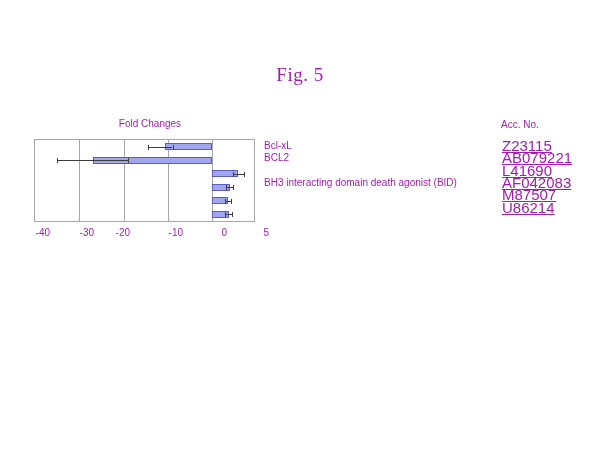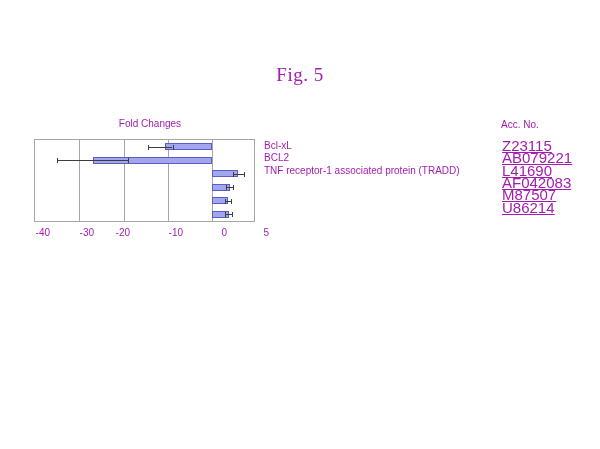--- a/index.html
+++ b/index.html
@@ -77,21 +77,21 @@
       <div class="x-tick-label" style="left: 20px;">-40</div>
       <div class="x-tick-label" style="left: 64px;">-30</div>
       <div class="x-tick-label" style="left: 100px;">-20</div>
       <div class="x-tick-label" style="left: 153px;">-10</div>
       <div class="x-tick-label" style="left: 197px;">0</div>
       <div class="x-tick-label" style="left: 239px;">5</div>
     </div>
 
   <div class="gene-label" style="top:140px">Bcl-xL</div>
   <div class="gene-label" style="top:152.3px">BCL2</div>
-  <div class="gene-label" style="top:164.6px">TNF receptor-1 associated protein (TRADD)</div>
+  <div class="gene-label" style="top:176.9px">BH3 interacting domain death agonist (BID)</div>
 
   <div class="acc-label" style="top:140px">Z23115</div>
   <div class="acc-label" style="top:152.3px">AB079221</div>
   <div class="acc-label" style="top:164.6px">L41690</div>
   <div class="acc-label" style="top:176.9px">AF042083</div>
   <div class="acc-label" style="top:189.2px">M87507</div>
   <div class="acc-label" style="top:201.5px">U86214</div>
 
 </div>
 

